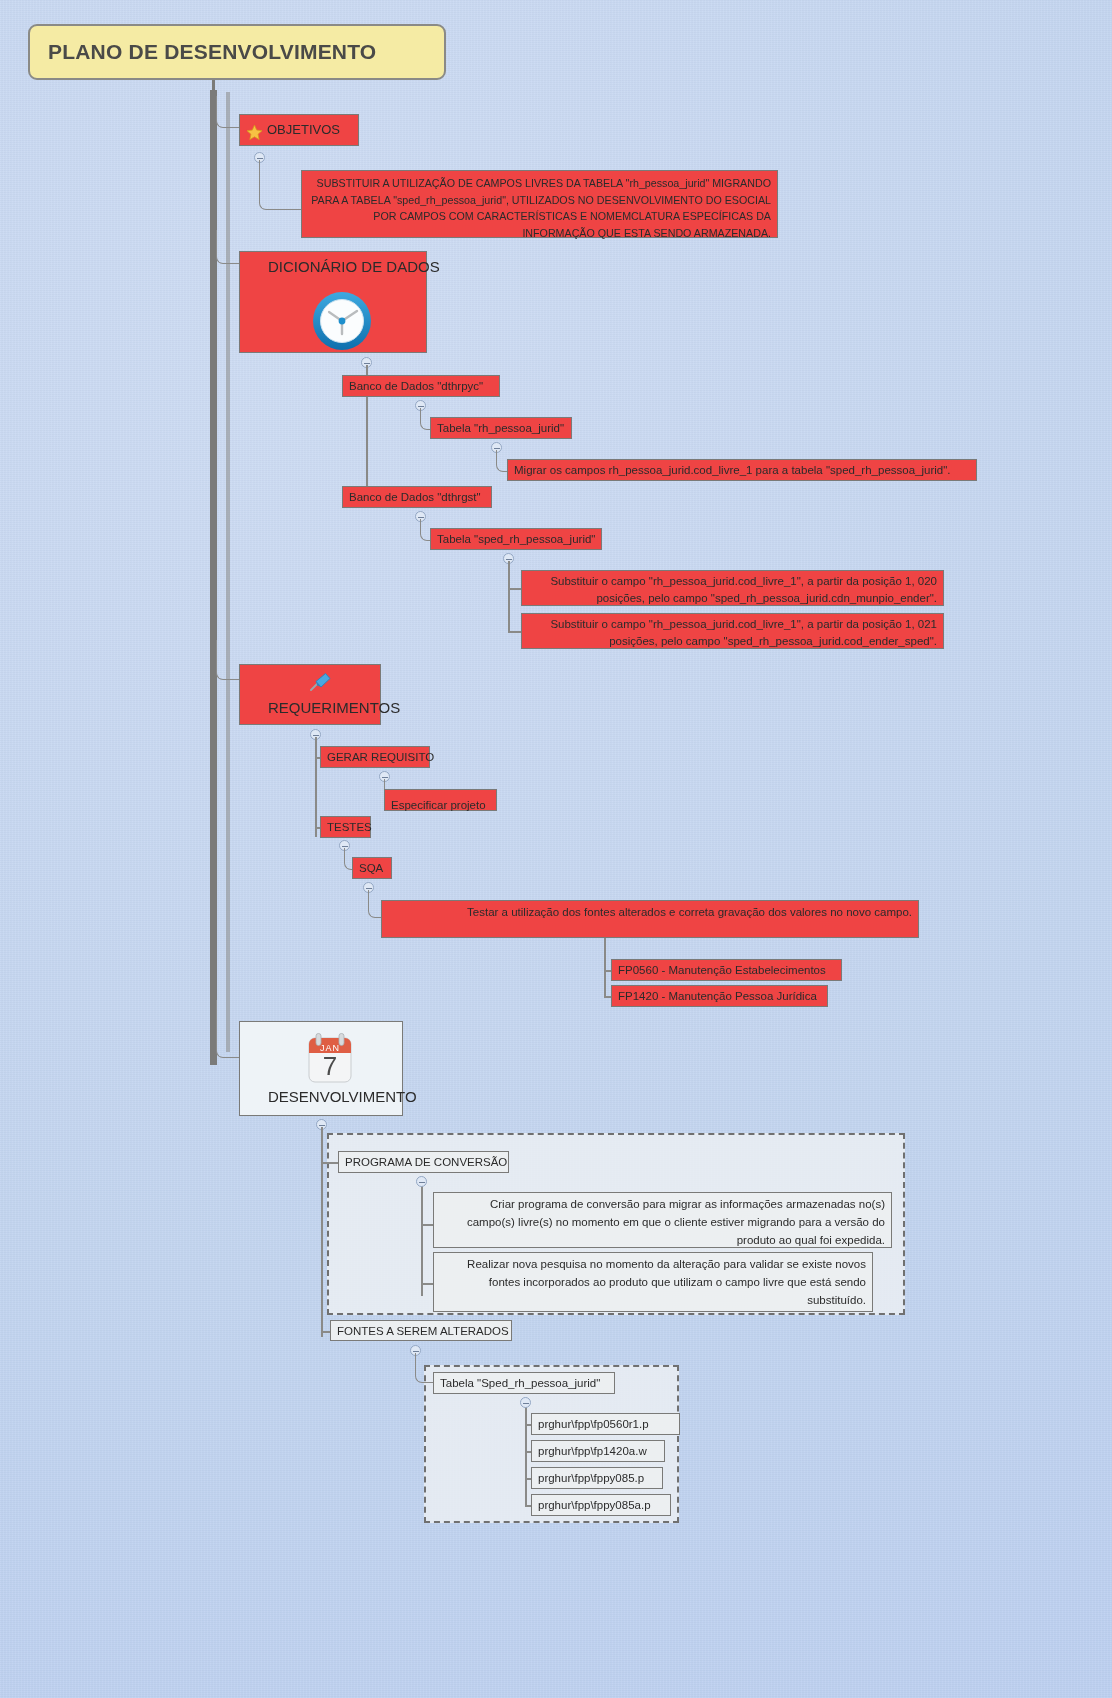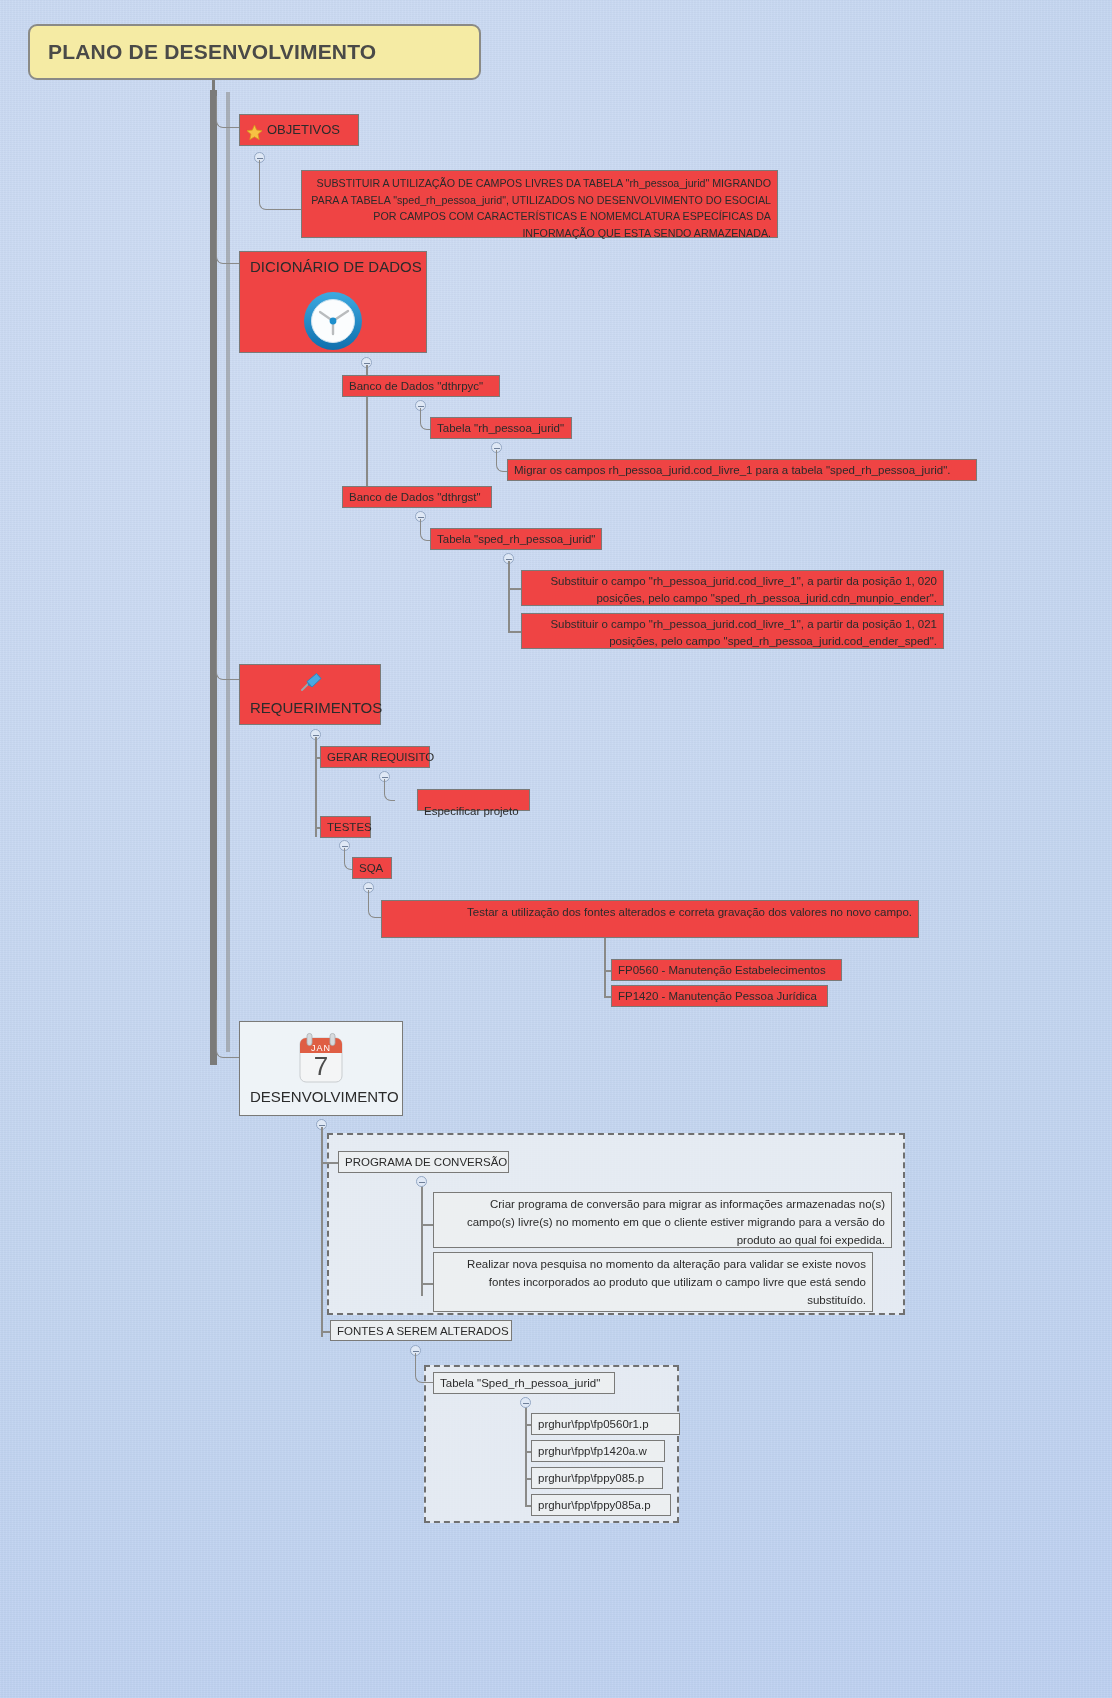--- a/index.html
+++ b/index.html
@@ -42,21 +42,21 @@
     border-radius:9px;
     font-size:21px;
     font-weight:bold;
     color:#4a4a48;
     letter-spacing:.2px;
     padding:12px 18px;
   }
   .big{
     font-size:15px;
     text-align:right;
-    padding:6px 10px 8px 10px;
+    padding:6px 10px 8px 28px;
   }
   .icon-label{ display:block; }
 
   
   .node.grey{ background:#eceff1; }
 
   
   .group{
     position:absolute;
     border:2.5px dashed #707070;
@@ -107,21 +107,21 @@
   .cal{ display:block; width:52px; height:52px; margin:4px auto 3px auto; }
   .clock{ display:block; width:70px; height:70px; margin:8px auto 4px auto; }
 </style>
 </head>
 <body>
 
 <div id="texture"></div>
 
 <div id="canvas">
 
-  <div class="node root" style="left:28px; top:24px; width:453px; height:56px; display:flex; align-items:center;">
+  <div class="node root" style="left:28px; top:24px; width:418px; height:56px; display:flex; align-items:center;">
     <span>PLANO DE DESENVOLVIMENTO</span>
   </div>
 
   <div class="trunk-stub" style="left:212px; top:80px; height:12px;"></div>
   <div class="trunk" style="left:210px; top:90px; height:975px; width:10px; border-left-width:7px; border-top-left-radius:0;"></div>
 
   <div class="ln lnv" style="left:226px; top:92px; width:4px; height:960px; background:#8a8a88; opacity:.55;"></div>
 
   <div class="elbow" style="left:216px; top:96px; width:24px; height:32px;"></div>
   <div class="node" style="left:239px; top:114px; width:120px; height:32px; display:flex; align-items:center;">
@@ -209,21 +209,21 @@
     <span class="icon-label">REQUERIMENTOS</span>
   </div>
   <div class="tog" style="left:310px; top:729px;"></div>
   <div class="ln lnv" style="left:315px; top:737px; height:100px;"></div>
   <div class="ln lnh" style="left:315px; top:757px; width:11px;"></div>
   <div class="node" style="left:320px; top:746px; width:110px; height:22px; padding-top:3px;">
     <span>GERAR REQUISITO</span>
   </div>
   <div class="tog" style="left:379px; top:771px;"></div>
   <div class="elbow" style="left:384px; top:779px; width:11px; height:22px;"></div>
-  <div class="node" style="left:384px; top:789px; width:113px; height:22px; padding-top:14px;margin-left:33px;">
+  <div class="node" style="left:384px; top:789px; width:113px; height:22px; padding-top:8px;">
     <span>Especificar projeto</span>
   </div>
 
   <div class="ln lnh" style="left:315px; top:827px; width:11px;"></div>
   <div class="node" style="left:320px; top:816px; width:51px; height:22px; padding-top:3px;">
     <span>TESTES</span>
   </div>
   <div class="tog" style="left:339px; top:840px;"></div>
   <div class="elbow" style="left:344px; top:848px; width:11px; height:22px;"></div>
   <div class="node" style="left:352px; top:857px; width:40px; height:22px; padding-top:3px;">

